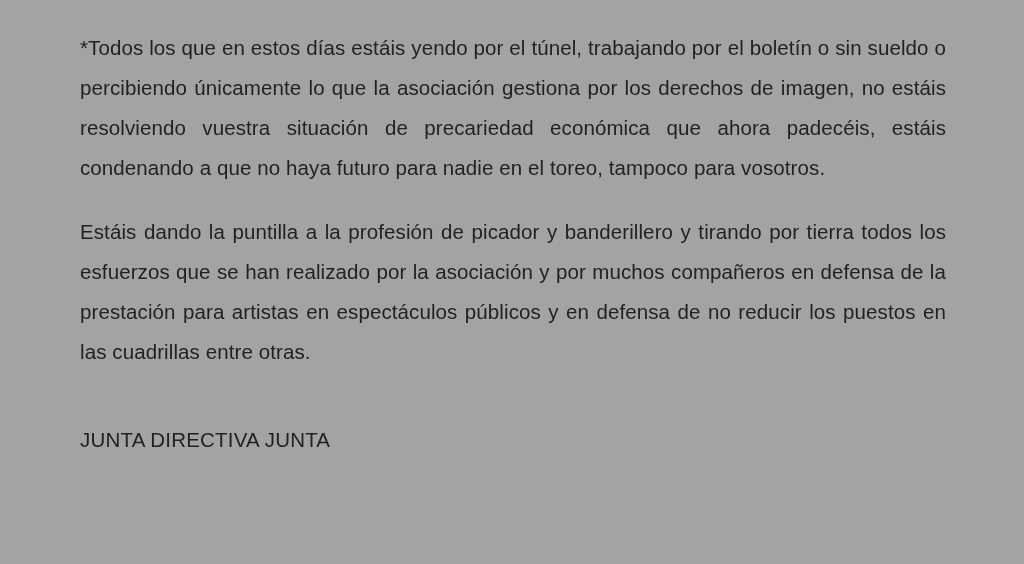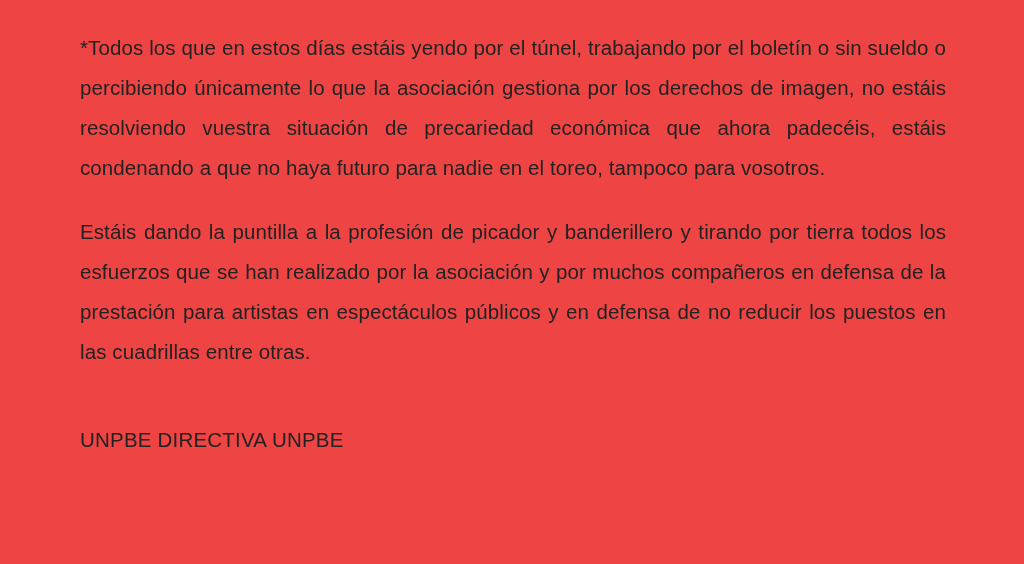--- a/index.html
+++ b/index.html
@@ -11,21 +11,21 @@
     width: 1024px;
     height: 564px;
     font-family: "Liberation Sans", sans-serif;
     color: #1a1a1a;
     overflow: hidden;
   }
   .page {
     box-sizing: border-box;
     width: 1024px;
     height: 564px;
-    background: #ef4444;
+    background: #a3a3a3;
     padding: 28px 78px 0 80px;
   }
   .doc-body {
     display: block;
   }
   .para {
     margin: 0 0 0 0;
     font-size: 20.5px;
     line-height: 40px;
     text-align: justify;
@@ -48,15 +48,15 @@
   }
 </style>
 </head>
 <body>
 
 <div class="page">
   <div class="doc-body">
     <p class="para">*Todos los que en estos días estáis yendo por el túnel, trabajando por el boletín o sin sueldo o percibiendo únicamente lo que la asociación gestiona por los derechos de imagen, no estáis resolviendo vuestra situación de precariedad económica que ahora padecéis, estáis condenando a que no haya futuro para nadie en el toreo, tampoco para vosotros.</p>
     <p class="para">Estáis dando la puntilla a la profesión de picador y banderillero y tirando por tierra todos los esfuerzos que se han realizado por la asociación y por muchos compañeros en defensa de la prestación para artistas en espectáculos públicos y en defensa de no reducir los puestos en las cuadrillas entre otras.</p>
     <div class="spacer-block"></div>
-    <div class="signature">UNPBE DIRECTIVA UNPBE</div>
+    <div class="signature">JUNTA DIRECTIVA JUNTA</div>
   </div>
 </div>
 
 </body></html>

